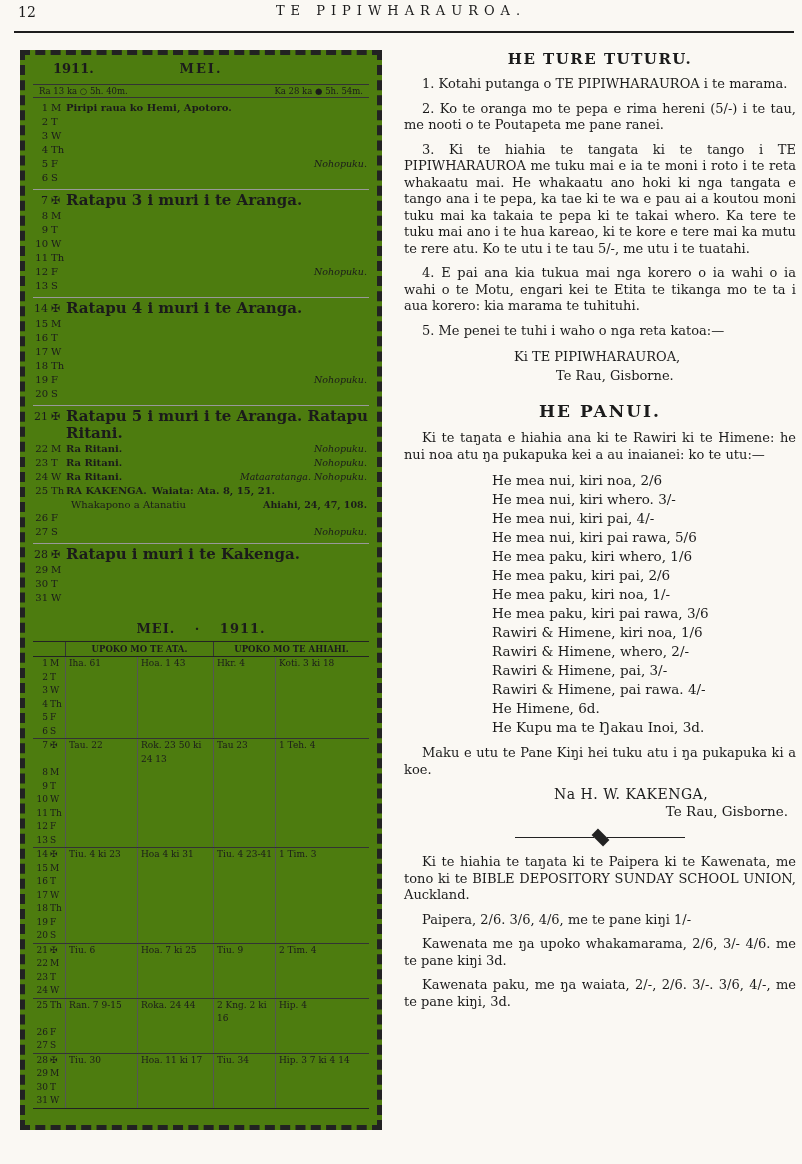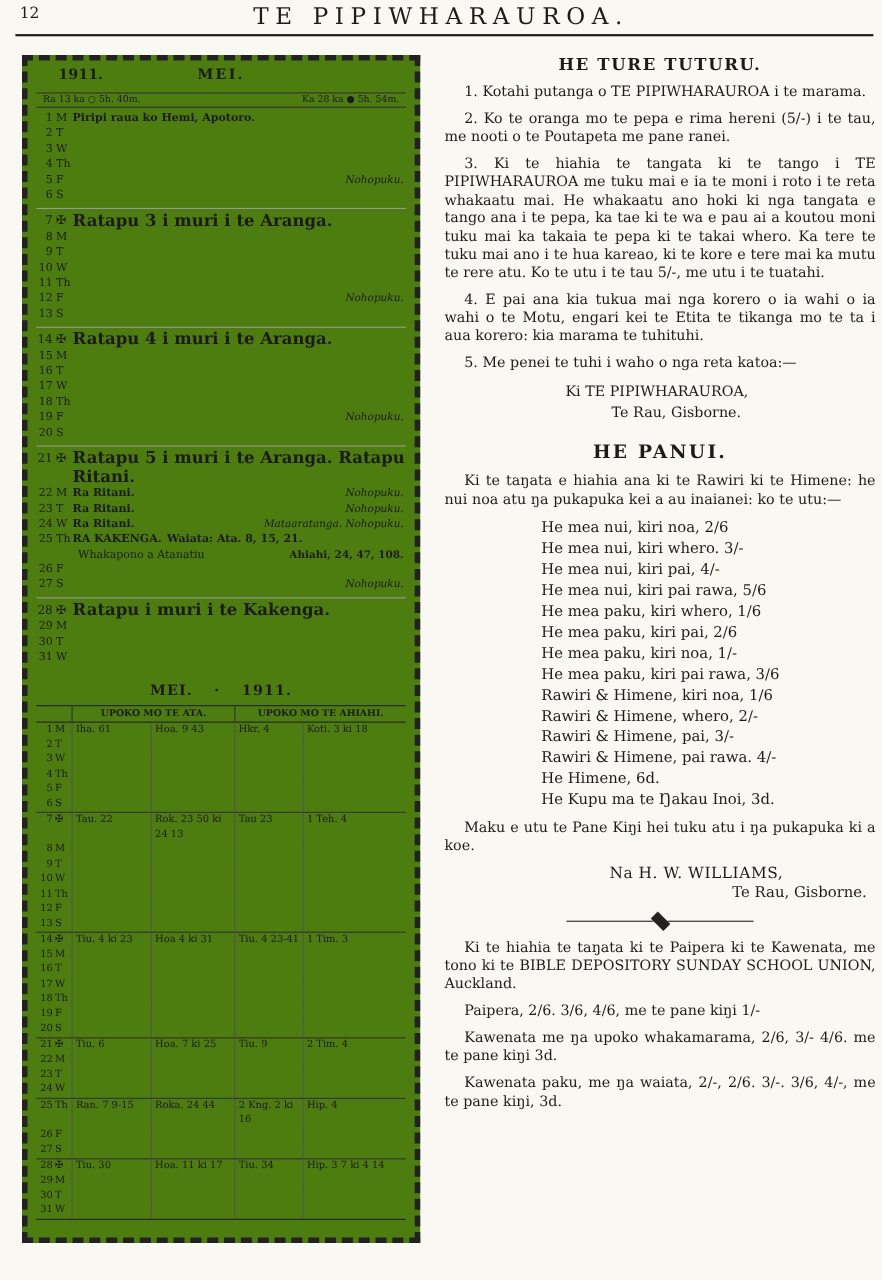--- a/index.html
+++ b/index.html
@@ -2,21 +2,21 @@
 <html><head>
 <meta charset="utf-8">
 <style>
   * { box-sizing: border-box; margin: 0; padding: 0; }
   html,body { background:#e9e7e0; }
   body { font-family:"DejaVu Serif","Liberation Serif",serif; color:#1b1b1b; }
   .page { position:relative; width:802px; height:1164px; background:#faf8f3; overflow:hidden; margin:0 auto; }
 
   
   .page-number { position:absolute; left:18px; top:4px; font-size:14px; }
-  .masthead { position:absolute; top:3px; left:0; width:100%; text-align:center; font-size:21px; letter-spacing:6px; }
+  .masthead { position:absolute; top:3px; left:0; width:100%; text-align:center; font-size:13px; letter-spacing:6px; }
   .masthead-rule { position:absolute; top:31px; left:14px; right:8px; border-top:2.5px solid #1d1d1d; }
 
   
   .calendar-box { position:absolute; left:20px; top:50px; width:362px; height:1080px;
     border:5px dashed #222; padding:6px 8px; background:#4d7c0f; }
   .cal-header { position:relative; height:18px; font-weight:bold; font-size:13px; }
   .cal-year { position:absolute; left:20px; top:0; }
   .cal-month { position:absolute; left:0; width:100%; text-align:center; letter-spacing:2px; }
   .moon-strip { margin-top:5px; border-top:1px solid #333; border-bottom:1px solid #333;
     display:flex; justify-content:space-between; font-size:8.5px; padding:1px 6px; }
@@ -289,21 +289,21 @@
       <div class="lec-header">
         <span class="lh-date"></span>
         <span class="lh-ata">UPOKO MO TE ATA.</span>
         <span class="lh-ahiahi">UPOKO MO TE AHIAHI.</span>
       </div>
       <div>
           <div class="lec-row">
             <span class="lnum">1</span>
             <span class="lday">M</span>
             <span class="lc lc0">Iha. 61</span>
-            <span class="lc lc1">Hoa. 9 43</span>
+            <span class="lc lc1">Hoa. 1 43</span>
             <span class="lc lc2">Hkr. 4</span>
             <span class="lc lc3">Koti. 3 ki 18</span>
           </div>
           <div class="lec-row">
             <span class="lnum">2</span>
             <span class="lday">T</span>
             <span class="lc lc0"></span>
             <span class="lc lc1"></span>
             <span class="lc lc2"></span>
             <span class="lc lc3"></span>
@@ -570,21 +570,21 @@
         <div class="price-line">He mea paku, kiri noa, 1/-</div>
         <div class="price-line">He mea paku, kiri pai rawa, 3/6</div>
         <div class="price-line">Rawiri &amp; Himene, kiri noa, 1/6</div>
         <div class="price-line">Rawiri &amp; Himene, whero, 2/-</div>
         <div class="price-line">Rawiri &amp; Himene, pai, 3/-</div>
         <div class="price-line">Rawiri &amp; Himene, pai rawa. 4/-</div>
         <div class="price-line">He Himene, 6d.</div>
         <div class="price-line">He Kupu ma te Ŋakau Inoi, 3d.</div>
       </div>
     <p class="body-para">Maku e utu te Pane Kiŋi hei tuku atu i ŋa pukapuka ki a koe.</p>
-    <div class="signature">Na H. W. WILLIAMS,</div>
+    <div class="signature">Na H. W. KAKENGA,</div>
     <div class="signature-place">Te Rau, Gisborne.</div>
 
     <div class="divider">
       <span class="d-line"></span>
       <span class="d-diamond"></span>
       <span class="d-line"></span>
     </div>
 
     <p class="body-para">Ki te hiahia te taŋata ki te Paipera ki te Kawenata, me tono ki te BIBLE DEPOSITORY SUNDAY SCHOOL UNION, Auckland.</p>
     <div>

